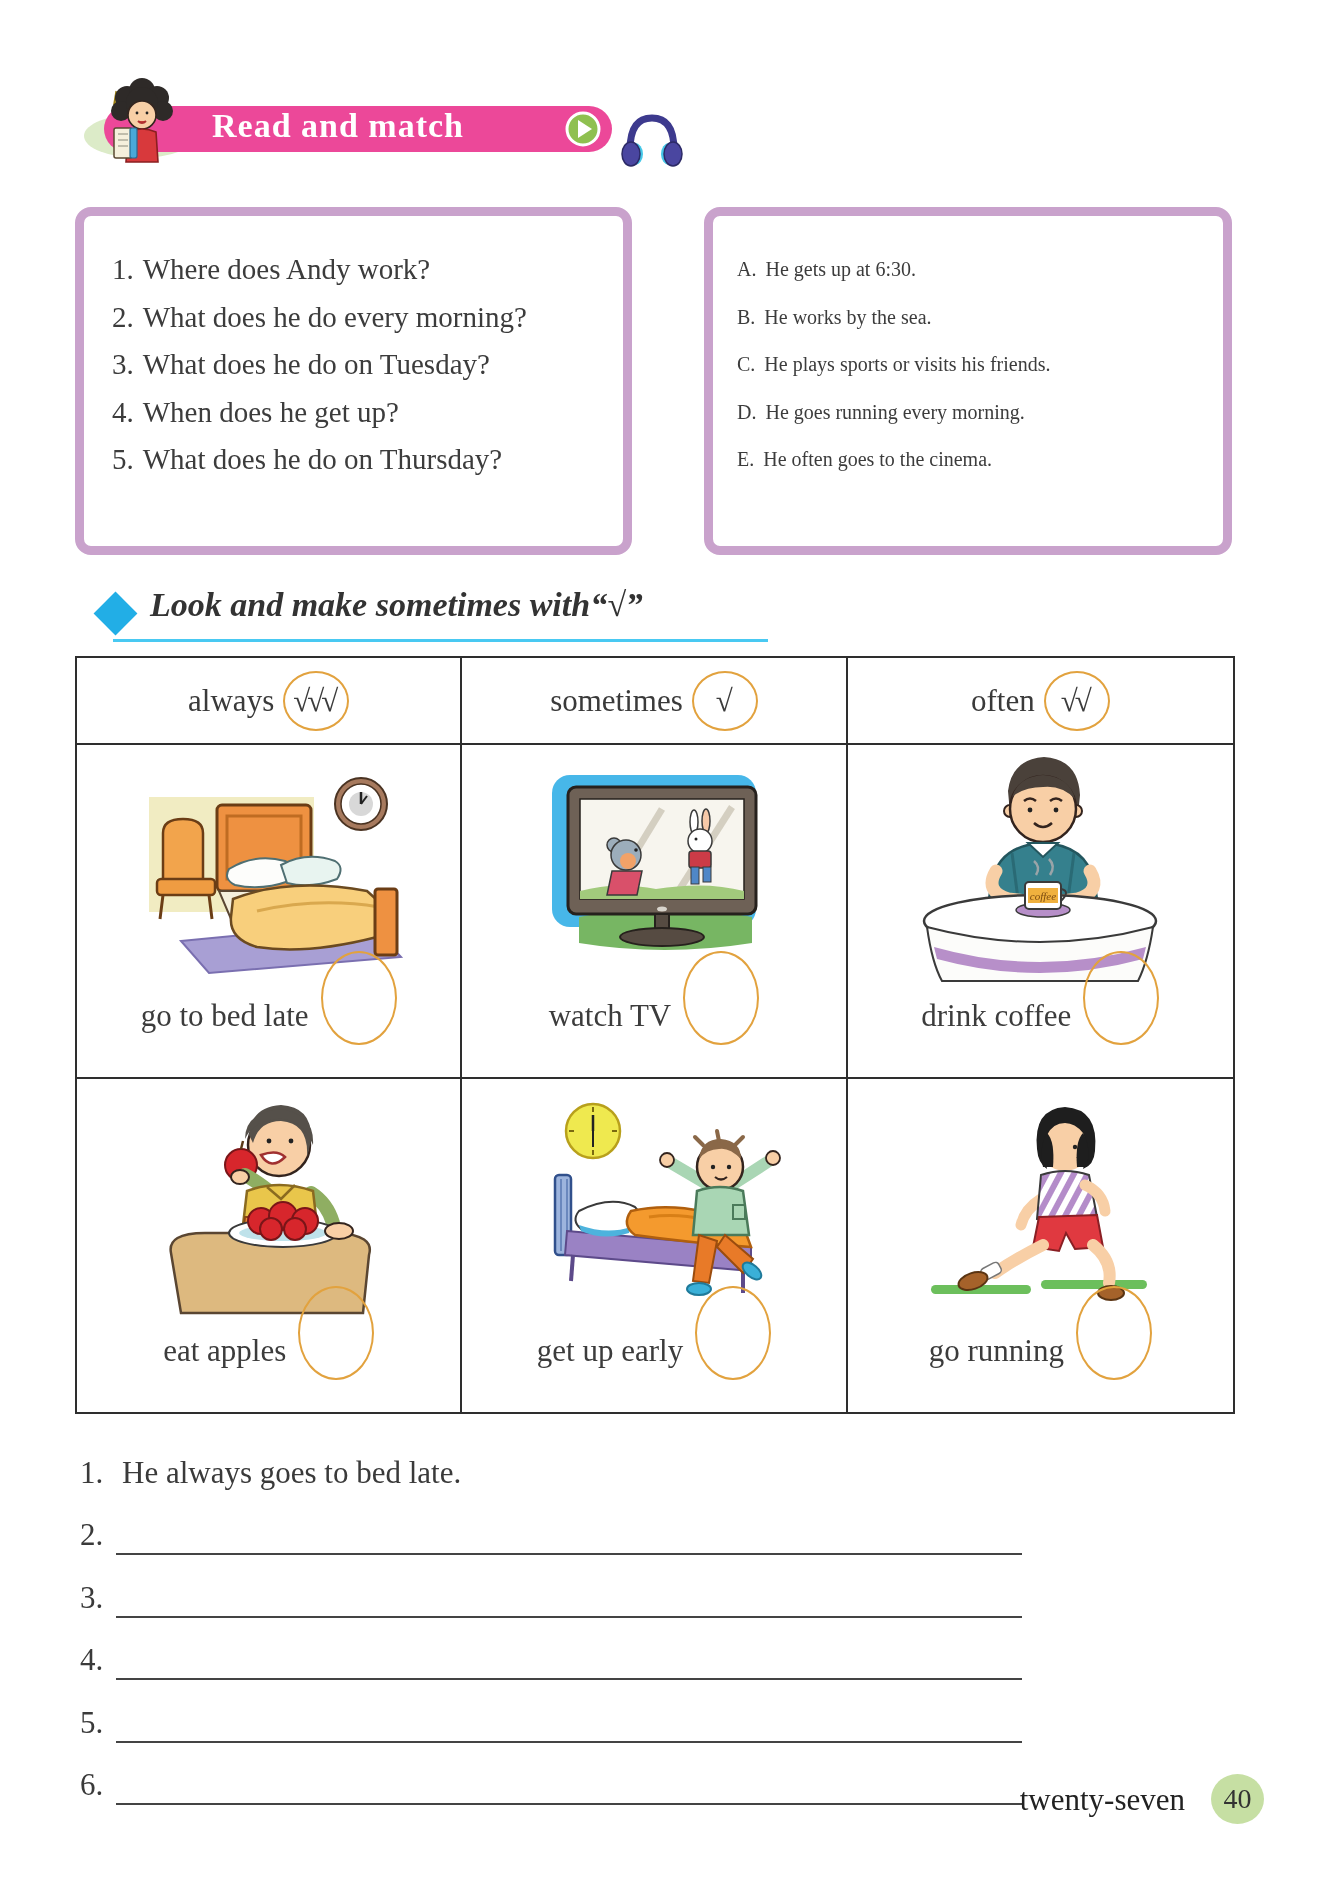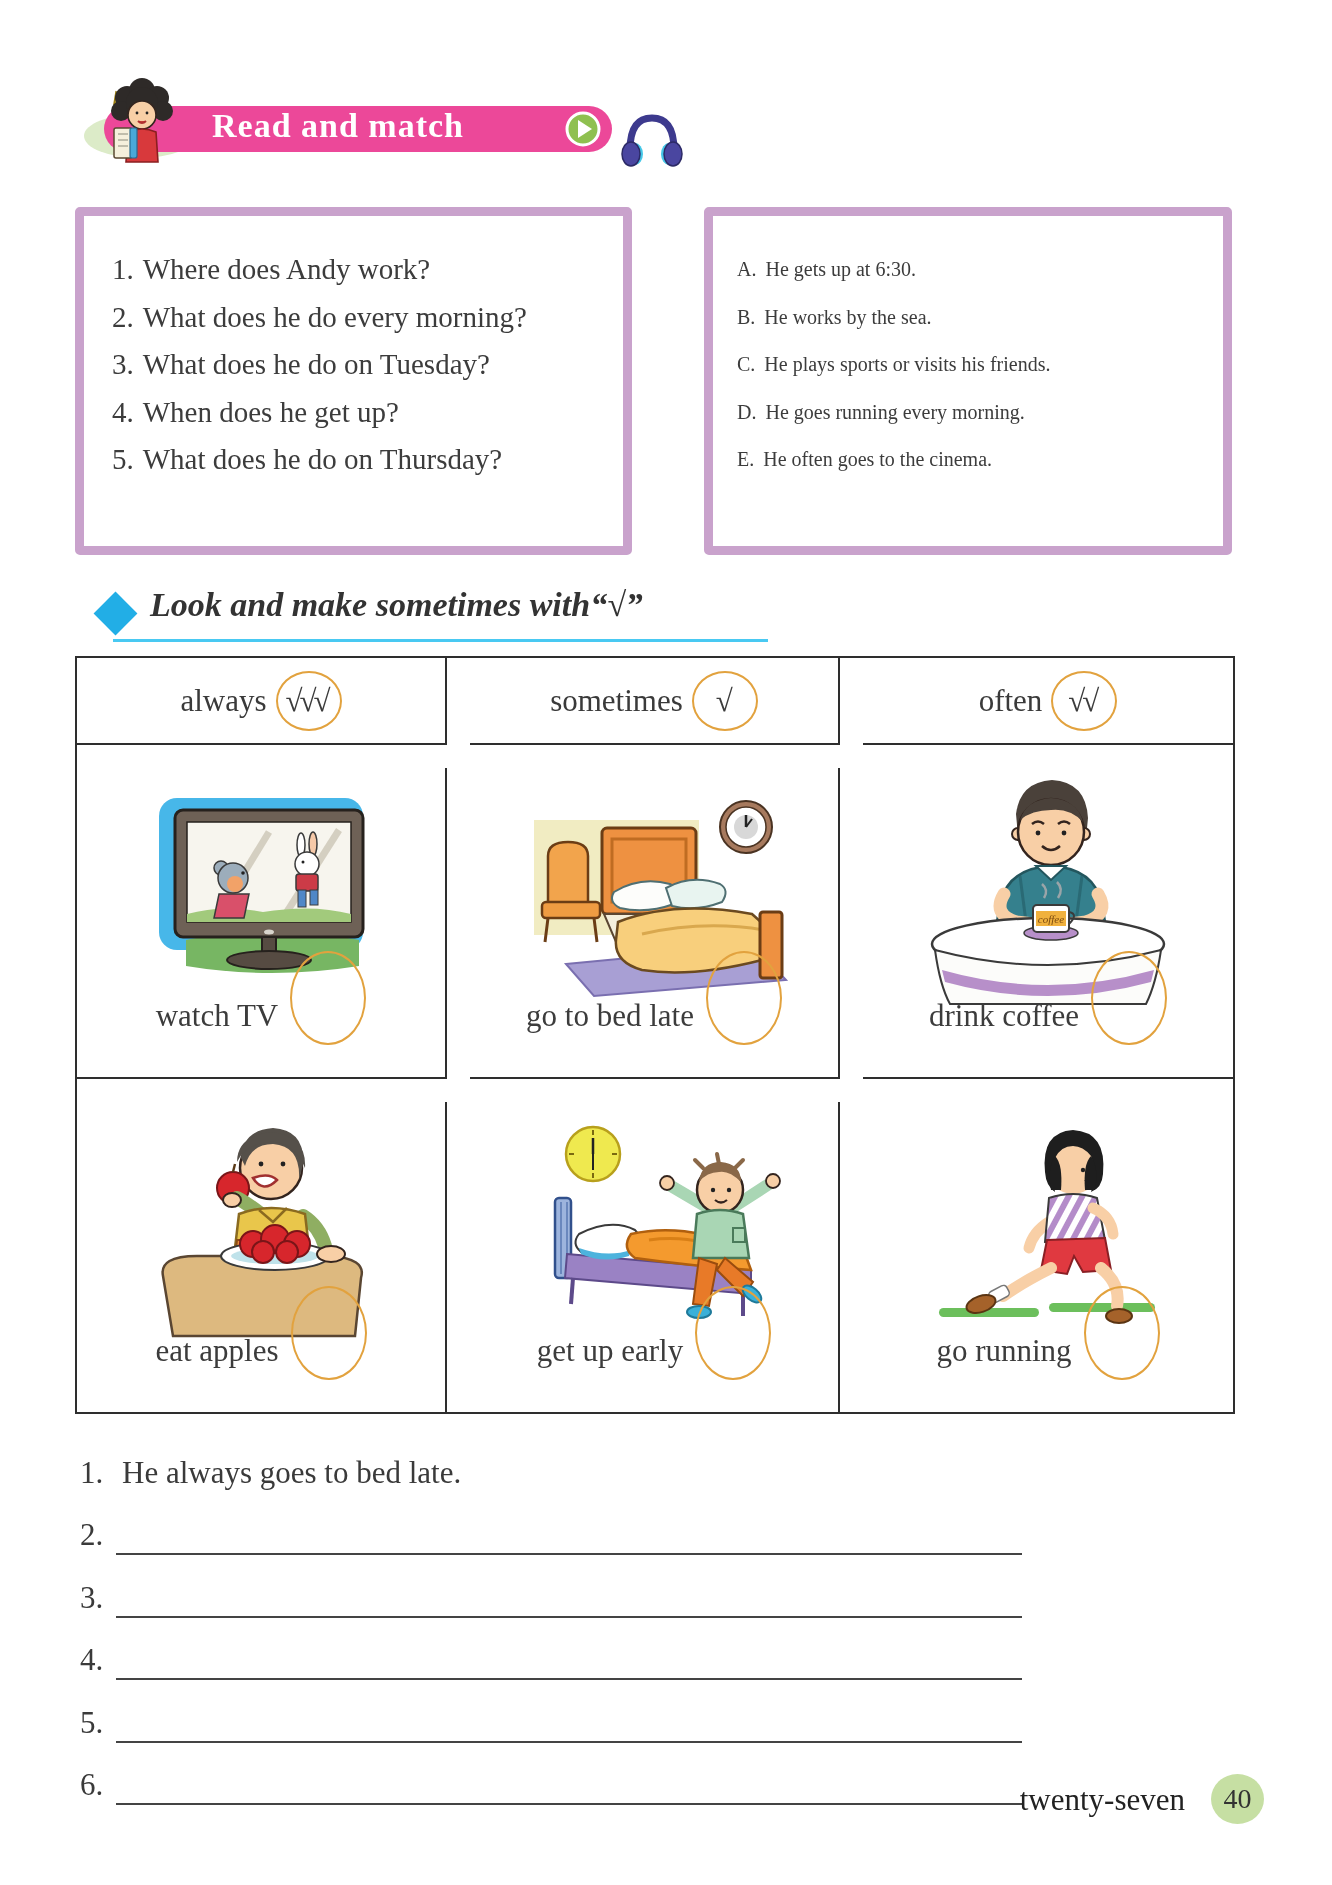--- a/index.html
+++ b/index.html
@@ -11,39 +11,39 @@
                background:#dcebc8;border-radius:50%;}
   .banner{position:absolute;left:104px;top:106px;width:508px;height:46px;
           background:#ec4899;border-radius:24px;}
   .banner-label{position:absolute;left:108px;top:1px;font-size:34px;font-weight:bold;
                 color:#ffffff;letter-spacing:1px;white-space:nowrap;}
   .play{position:absolute;right:10px;top:4px;width:38px;height:38px;cursor:pointer;}
   .girl{position:absolute;left:96px;top:76px;width:92px;height:90px;z-index:2;}
   .phones{position:absolute;left:620px;top:110px;width:64px;height:60px;cursor:pointer;}
 
   
-  .mbox{position:absolute;top:207px;height:348px;border:9px solid #c9a2cc;border-radius:5px;
+  .mbox{position:absolute;top:207px;height:348px;border:9px solid #c9a2cc;border-radius:16px;
         background:#fff;box-sizing:border-box;padding:30px 0 0 28px;}
   .qbox{left:75px;width:557px;}
   .abox{left:704px;width:528px;padding-left:24px;}
   .mline{font-size:29px;line-height:47.5px;white-space:nowrap;color:#3c3c3c;}
   .abox .mline{font-size:20px;}
   .mline .num{margin-right:9px;}
 
   
   .diamond{position:absolute;left:100px;top:598px;width:31px;height:31px;
            background:#22aee6;transform:rotate(45deg);}
   .sec-title{position:absolute;left:150px;top:586px;font-size:34px;font-weight:bold;
              font-style:italic;color:#333;white-space:nowrap;}
   .sec-underline{position:absolute;left:113px;top:639px;width:655px;height:3px;background:#49c9f2;}
 
   
   .tbl{position:absolute;left:75px;top:656px;width:1160px;height:758px;background:#fff;
        border:2.5px solid #2e2e2e;box-sizing:border-box;display:grid;
-       grid-template-columns:1fr 1fr 1fr;grid-template-rows:87px 1fr 1fr;gap:23px;}
+       grid-template-columns:1fr 1fr 1fr;grid-template-rows:87px 1fr 1fr;}
   .tcell{border-right:2px solid #2e2e2e;border-bottom:2px solid #2e2e2e;position:relative;}
   .tcell:nth-child(3n){border-right:none;}
   .tcell:nth-child(n+7){border-bottom:none;}
   .thead{display:flex;align-items:center;justify-content:center;gap:9px;font-size:31px;}
   .oval{border:2px solid #e2a23e;border-radius:50%;box-sizing:border-box;background:#fff0;}
   .hdr-oval{width:66px;height:60px;display:flex;align-items:center;justify-content:center;
             font-size:31px;letter-spacing:-3px;padding-right:4px;color:#3c3c3c;}
   .img-wrap{position:absolute;top:4px;left:50%;transform:translateX(-50%);}
   .label-row{position:absolute;bottom:14px;width:100%;display:flex;justify-content:center;
              align-items:center;}
@@ -140,20 +140,50 @@
     </div>
     <div class="tcell thead">
       <span>often</span>
       <span class="oval hdr-oval">
           <span>√√</span>
         </span>
     </div>
 
     <div class="tcell">
       <div class="img-wrap">
+        <svg width="280" height="232" viewBox="0 0 280 232">
+          <rect x="20" y="48" width="165" height="115" fill="#f1ecc2"></rect>
+          <circle cx="232" cy="55" r="26" fill="#a77a5e" stroke="#4a3322" stroke-width="2"></circle>
+          <circle cx="232" cy="55" r="20" fill="#ffffff" stroke="#4a3322" stroke-width="1.5"></circle>
+          <circle cx="232" cy="55" r="12" fill="#d8d8d8"></circle>
+          <line x1="232" y1="55" x2="232" y2="43" stroke="#222" stroke-width="2.5"></line>
+          <line x1="232" y1="55" x2="238" y2="47" stroke="#222" stroke-width="2"></line>
+          <path d="M34 84 Q34 70 54 70 Q74 70 74 84 L74 132 L34 132 Z" fill="#f2a44c" stroke="#6b3d15" stroke-width="2.5"></path>
+          <rect x="28" y="130" width="58" height="16" rx="4" fill="#ef9c42" stroke="#6b3d15" stroke-width="2.5"></rect>
+          <line x1="34" y1="146" x2="31" y2="170" stroke="#6b3d15" stroke-width="3"></line>
+          <line x1="80" y1="146" x2="83" y2="170" stroke="#6b3d15" stroke-width="3"></line>
+          <polygon points="52,192 240,174 272,208 80,224" fill="#a89fd4" stroke="#7a6fb0" stroke-width="2"></polygon>
+          <rect x="88" y="56" width="94" height="86" rx="5" fill="#ee9141" stroke="#6b3d15" stroke-width="3"></rect>
+          <rect x="98" y="67" width="74" height="63" fill="none" stroke="#bf6c22" stroke-width="3"></rect>
+          <path d="M90 142 L182 142 L214 152 L212 172 L102 170 Z" fill="#f4efdc" stroke="#5a4632" stroke-width="2"></path>
+          <path d="M100 120 Q126 104 156 112 Q168 118 160 132 Q132 142 106 136 Q94 130 100 120 Z" fill="#fdfdfb" stroke="#4f6f72" stroke-width="2"></path>
+          <path d="M152 116 Q178 102 206 112 Q216 118 208 130 Q182 140 158 134 Z" fill="#e8f4f0" stroke="#4f6f72" stroke-width="2"></path>
+          <path d="M104 150 Q160 128 238 142 L258 160 Q262 178 248 188 Q178 206 128 198 Q100 190 102 168 Z" fill="#f8cf7c" stroke="#6b4a20" stroke-width="2.5"></path>
+          <path d="M128 162 Q190 148 250 158" stroke="#d9a84e" stroke-width="3" fill="none"></path>
+          <rect x="246" y="140" width="22" height="66" rx="3" fill="#ee9141" stroke="#6b3d15" stroke-width="3"></rect>
+        </svg>
+      </div>
+      <div class="label-row">
+        <span class="cell-label">go to bed late</span>
+        <span class="oval cell-oval"></span>
+      </div>
+    </div>
+
+    <div class="tcell">
+      <div class="img-wrap">
         <svg width="260" height="230" viewBox="0 0 260 230">
           <rect x="28" y="26" width="204" height="152" rx="18" fill="#47b7e9"></rect>
           <path d="M55 168 Q140 150 228 168 L228 194 Q140 208 55 194 Z" fill="#77b663"></path>
           <rect x="44" y="38" width="188" height="127" rx="8" fill="#6e6156" stroke="#26211d" stroke-width="3"></rect>
           <rect x="56" y="50" width="164" height="100" fill="#f7f5ee" stroke="#26211d" stroke-width="1.5"></rect>
           <line x1="88" y1="142" x2="138" y2="60" stroke="#cfc9ba" stroke-width="7" opacity="0.85"></line>
           <line x1="152" y1="146" x2="208" y2="58" stroke="#cfc9ba" stroke-width="7" opacity="0.85"></line>
           <path d="M56 142 Q92 132 132 140 Q182 132 220 142 L220 150 L56 150 Z" fill="#a2ca7c"></path>
           <circle cx="90" cy="96" r="7" fill="#9cadbb" stroke="#3a3a3a" stroke-width="1.5"></circle>
           <circle cx="102" cy="106" r="15" fill="#9cadbb" stroke="#3a3a3a" stroke-width="1.5"></circle>
@@ -167,50 +197,20 @@
           <rect x="165" y="102" width="22" height="17" rx="3" fill="#cc3b47" stroke="#3a3a3a" stroke-width="1.5"></rect>
           <rect x="167" y="118" width="8" height="17" fill="#4f87c7" stroke="#3a3a3a" stroke-width="1"></rect>
           <rect x="179" y="118" width="8" height="15" fill="#4f87c7" stroke="#3a3a3a" stroke-width="1"></rect>
           <ellipse cx="138" cy="160" rx="5" ry="2.5" fill="#d8d4cc"></ellipse>
           <rect x="131" y="165" width="14" height="18" fill="#564b42" stroke="#26211d" stroke-width="2"></rect>
           <ellipse cx="138" cy="188" rx="42" ry="9" fill="#564b42" stroke="#26211d" stroke-width="2"></ellipse>
         </svg>
       </div>
       <div class="label-row">
         <span class="cell-label">watch TV</span>
-        <span class="oval cell-oval"></span>
-      </div>
-    </div>
-
-    <div class="tcell">
-      <div class="img-wrap">
-        <svg width="280" height="232" viewBox="0 0 280 232">
-          <rect x="20" y="48" width="165" height="115" fill="#f1ecc2"></rect>
-          <circle cx="232" cy="55" r="26" fill="#a77a5e" stroke="#4a3322" stroke-width="2"></circle>
-          <circle cx="232" cy="55" r="20" fill="#ffffff" stroke="#4a3322" stroke-width="1.5"></circle>
-          <circle cx="232" cy="55" r="12" fill="#d8d8d8"></circle>
-          <line x1="232" y1="55" x2="232" y2="43" stroke="#222" stroke-width="2.5"></line>
-          <line x1="232" y1="55" x2="238" y2="47" stroke="#222" stroke-width="2"></line>
-          <path d="M34 84 Q34 70 54 70 Q74 70 74 84 L74 132 L34 132 Z" fill="#f2a44c" stroke="#6b3d15" stroke-width="2.5"></path>
-          <rect x="28" y="130" width="58" height="16" rx="4" fill="#ef9c42" stroke="#6b3d15" stroke-width="2.5"></rect>
-          <line x1="34" y1="146" x2="31" y2="170" stroke="#6b3d15" stroke-width="3"></line>
-          <line x1="80" y1="146" x2="83" y2="170" stroke="#6b3d15" stroke-width="3"></line>
-          <polygon points="52,192 240,174 272,208 80,224" fill="#a89fd4" stroke="#7a6fb0" stroke-width="2"></polygon>
-          <rect x="88" y="56" width="94" height="86" rx="5" fill="#ee9141" stroke="#6b3d15" stroke-width="3"></rect>
-          <rect x="98" y="67" width="74" height="63" fill="none" stroke="#bf6c22" stroke-width="3"></rect>
-          <path d="M90 142 L182 142 L214 152 L212 172 L102 170 Z" fill="#f4efdc" stroke="#5a4632" stroke-width="2"></path>
-          <path d="M100 120 Q126 104 156 112 Q168 118 160 132 Q132 142 106 136 Q94 130 100 120 Z" fill="#fdfdfb" stroke="#4f6f72" stroke-width="2"></path>
-          <path d="M152 116 Q178 102 206 112 Q216 118 208 130 Q182 140 158 134 Z" fill="#e8f4f0" stroke="#4f6f72" stroke-width="2"></path>
-          <path d="M104 150 Q160 128 238 142 L258 160 Q262 178 248 188 Q178 206 128 198 Q100 190 102 168 Z" fill="#f8cf7c" stroke="#6b4a20" stroke-width="2.5"></path>
-          <path d="M128 162 Q190 148 250 158" stroke="#d9a84e" stroke-width="3" fill="none"></path>
-          <rect x="246" y="140" width="22" height="66" rx="3" fill="#ee9141" stroke="#6b3d15" stroke-width="3"></rect>
-        </svg>
-      </div>
-      <div class="label-row">
-        <span class="cell-label">go to bed late</span>
         <span class="oval cell-oval"></span>
       </div>
     </div>
 
     <div class="tcell">
       <div class="img-wrap">
         <svg width="256" height="234" viewBox="0 0 256 234">
           <path d="M96 42 Q100 10 132 8 Q166 10 168 46 L166 66 Q132 52 98 64 Z" fill="#4a413a"></path>
           <circle cx="98" cy="62" r="6" fill="#f8cfa6" stroke="#33241e" stroke-width="2"></circle>
           <circle cx="164" cy="62" r="6" fill="#f8cfa6" stroke="#33241e" stroke-width="2"></circle>

